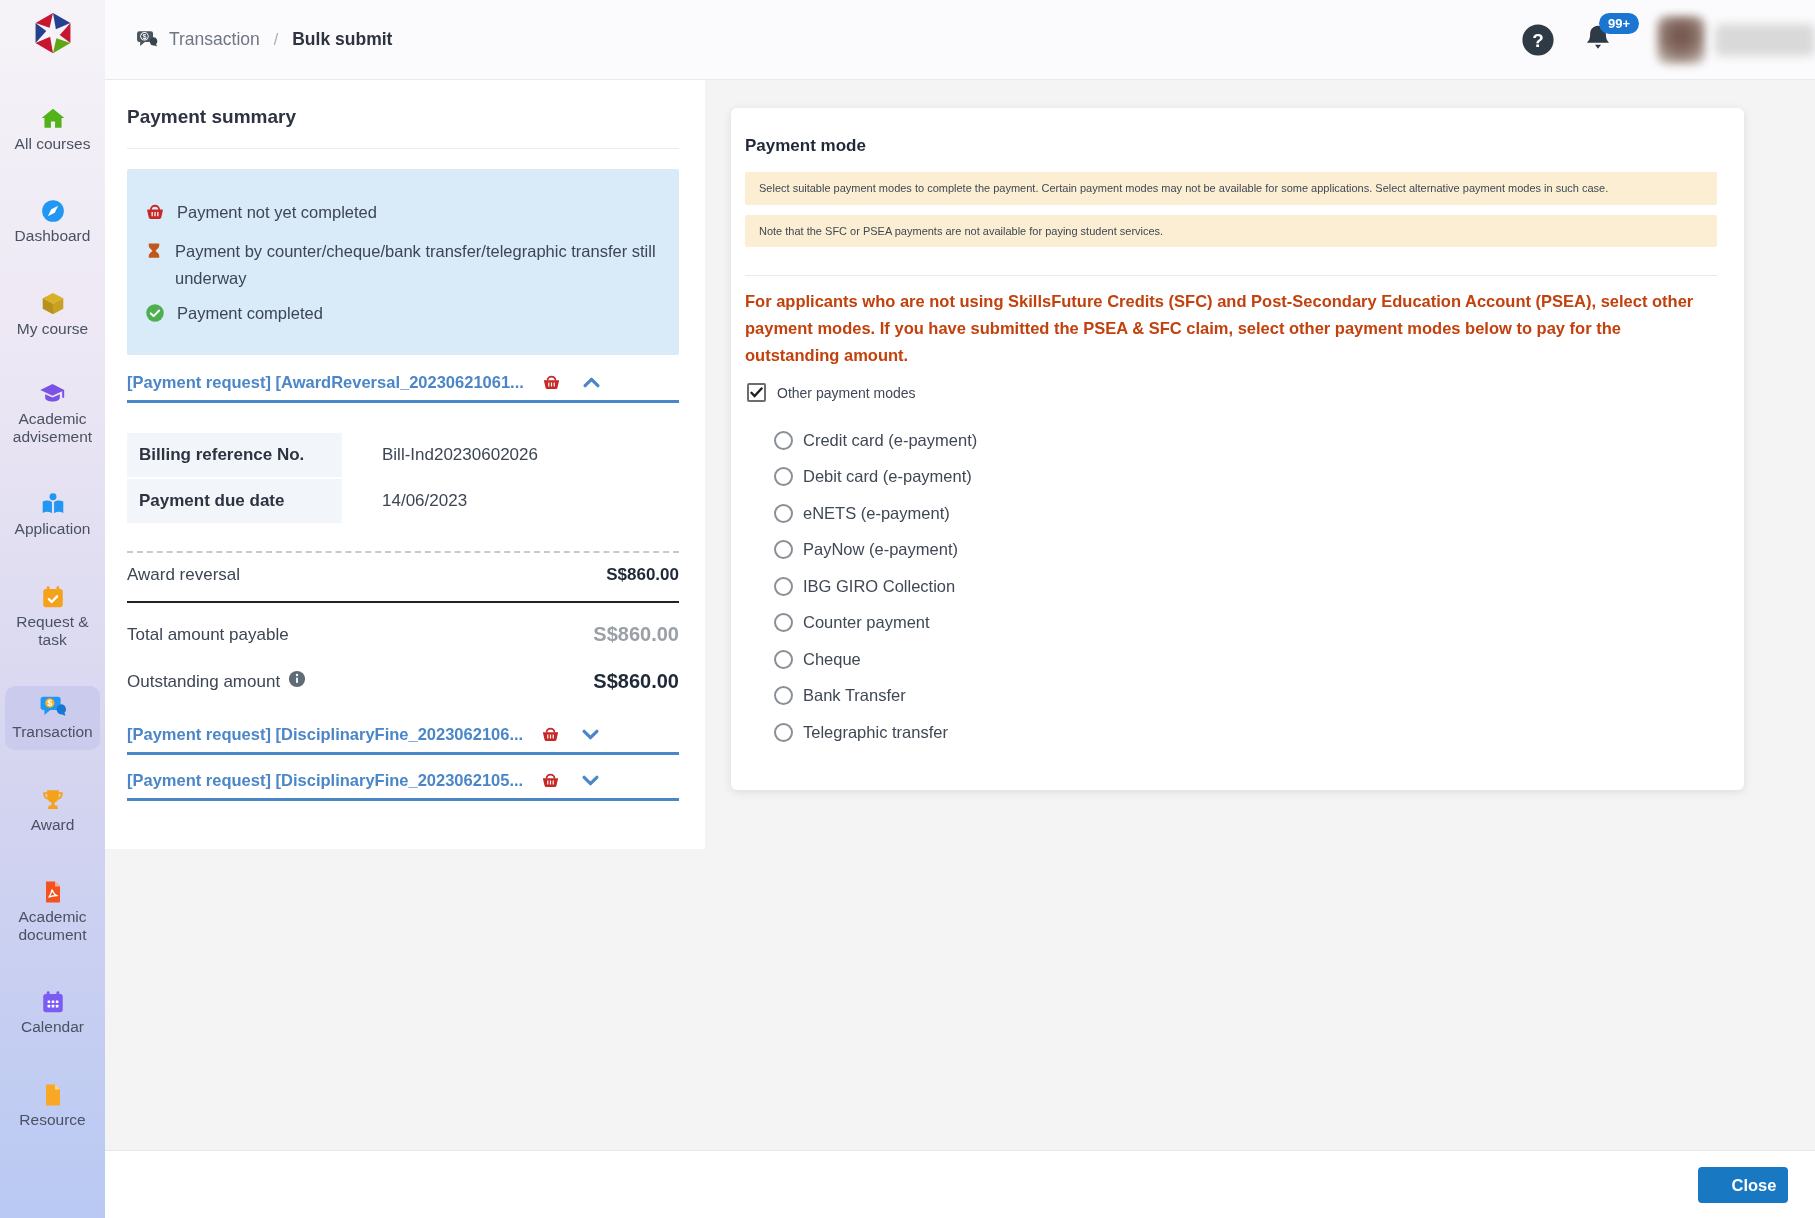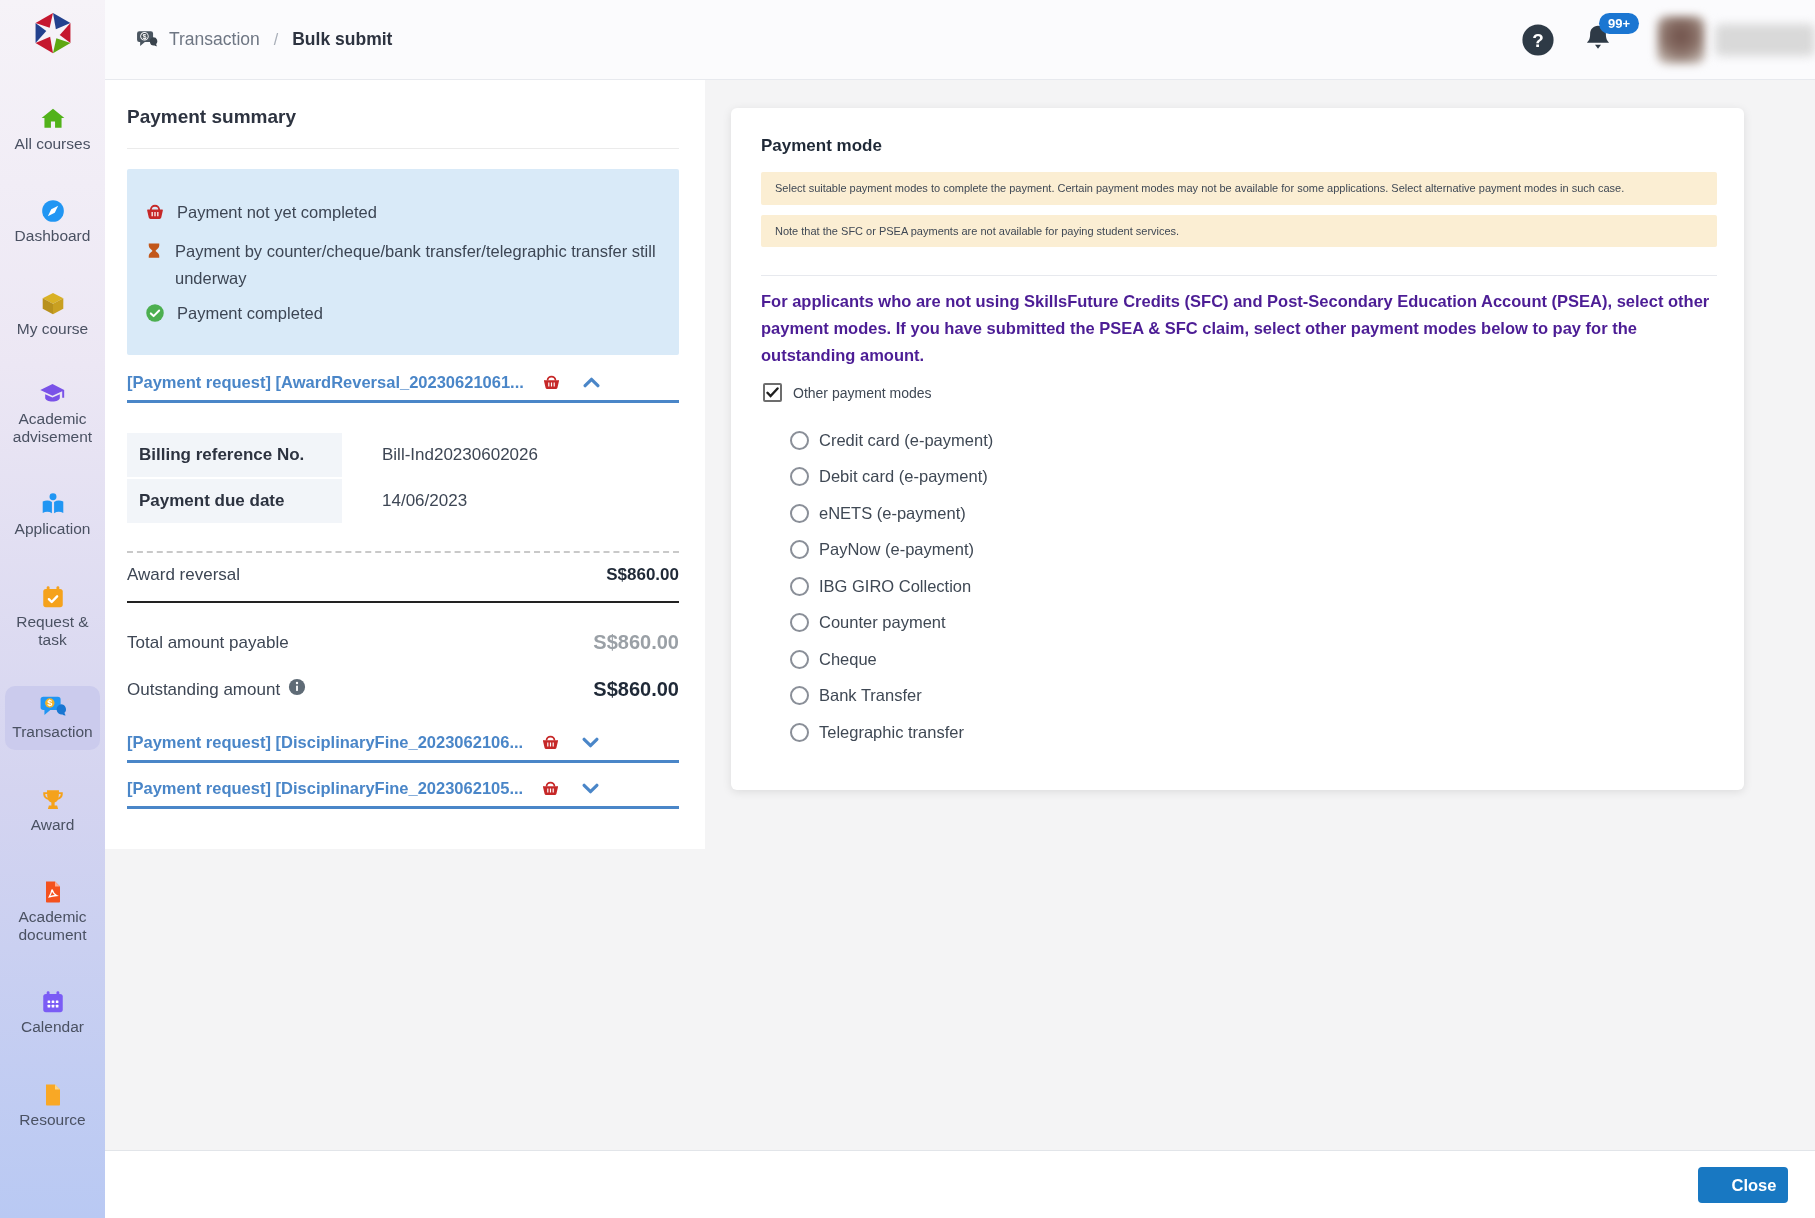--- a/index.html
+++ b/index.html
@@ -61,37 +61,37 @@
   .detail-label { width:215px; background:#f2f5f9; display:flex; align-items:center; padding-left:12px;
     font-size:17px; font-weight:700; color:#2d3340; }
   .detail-value { display:flex; align-items:center; padding-left:40px; font-size:17px; color:#3d4654; }
 
   .dashed-divider { margin-top:28px; border-top:2px dashed #c9c9c9; }
   .amount-row { display:flex; justify-content:space-between; align-items:center; }
   .line-item { margin-top:12px; }
   .line-item .al { font-size:17px; color:#3d4654; }
   .line-item .av { font-size:17px; font-weight:700; color:#1f2937; }
   .solid-divider { margin-top:16px; border-top:2px solid #222; }
-  .total-row { margin-top:28px; }
+  .total-row { margin-top:20px; }
   .total-row .al { font-size:17px; color:#3d4654; }
   .total-row .av { font-size:20px; font-weight:700; color:#9aa0a6; }
   .outstanding-row { margin-top:24px; }
   .outstanding-row .al { font-size:17px; color:#3d4654; display:flex; align-items:center; gap:8px; }
   .outstanding-row .av { font-size:20px; font-weight:700; color:#1f2937; }
 
   
   .card { position:absolute; left:626px; top:28px; width:1013px; height:682px; background:#fff;
-    border-radius:6px; box-shadow:0 2px 10px rgba(0,0,0,0.10); padding:28px 27px 0 30px; }
+    border-radius:6px; box-shadow:0 2px 10px rgba(0,0,0,0.10); padding:28px 27px 0 14px; }
   .pm-title { font-size:17px; font-weight:700; color:#1f2937; }
   .warn { background:#fbeed3; border-radius:2px; padding:4px 14px; font-size:11px; color:#3f4854;
     line-height:24.5px; }
   .warn.first { margin-top:16px; }
   .warn.second { margin-top:10px; }
   .pm-divider { margin-top:28px; border-top:1px solid #e7e9ee; }
-  .pm-instruction { margin-top:12px; font-size:16.5px; font-weight:700; color:#4c1d95; line-height:27px; }
+  .pm-instruction { margin-top:12px; font-size:16.5px; font-weight:700; color:#c2410c; line-height:27px; }
   .cb-row { margin-top:14px; display:flex; align-items:center; gap:11px; margin-left:2px; cursor:pointer; }
   .checkbox { width:19px; height:19px; border:2px solid #6d6d6d; border-radius:2px; background:#fff;
     display:flex; align-items:center; justify-content:center; }
   .cb-label { font-size:14px; color:#3f4854; }
   .radio-list { margin-top:20px; margin-left:29px; }
   .radio-row { height:36.5px; display:flex; align-items:center; gap:10px; cursor:pointer; }
   .radio { width:19px; height:19px; border:2px solid #8a8f98; border-radius:50%; background:#fff; flex:0 0 auto; }
   .radio-label { font-size:16.5px; color:#3f4854; }
 
   

